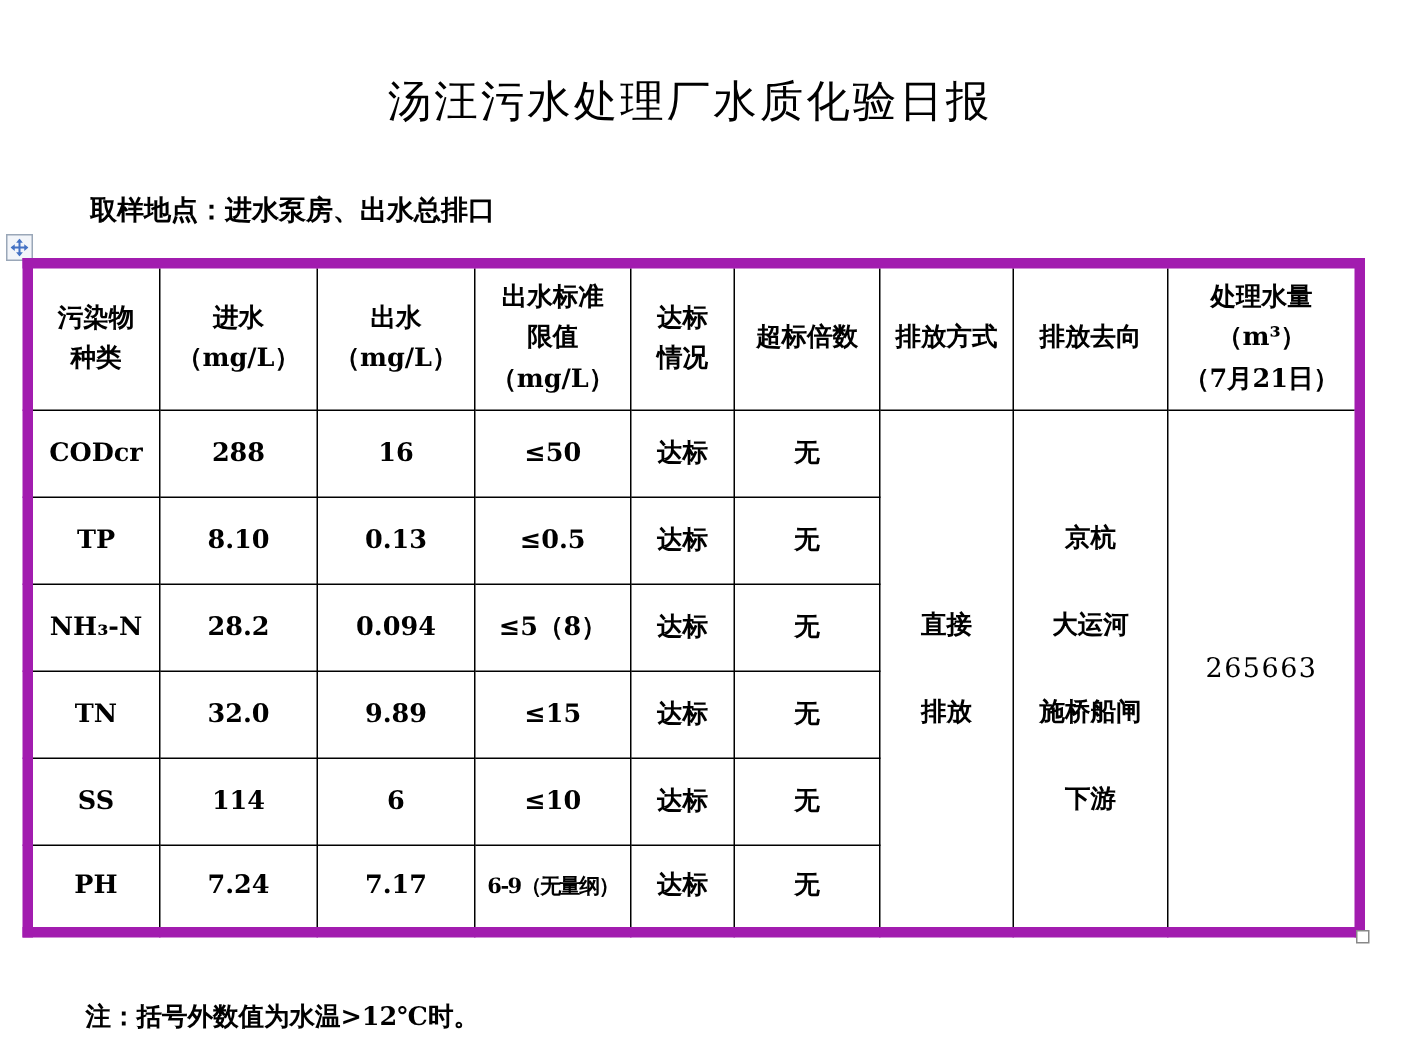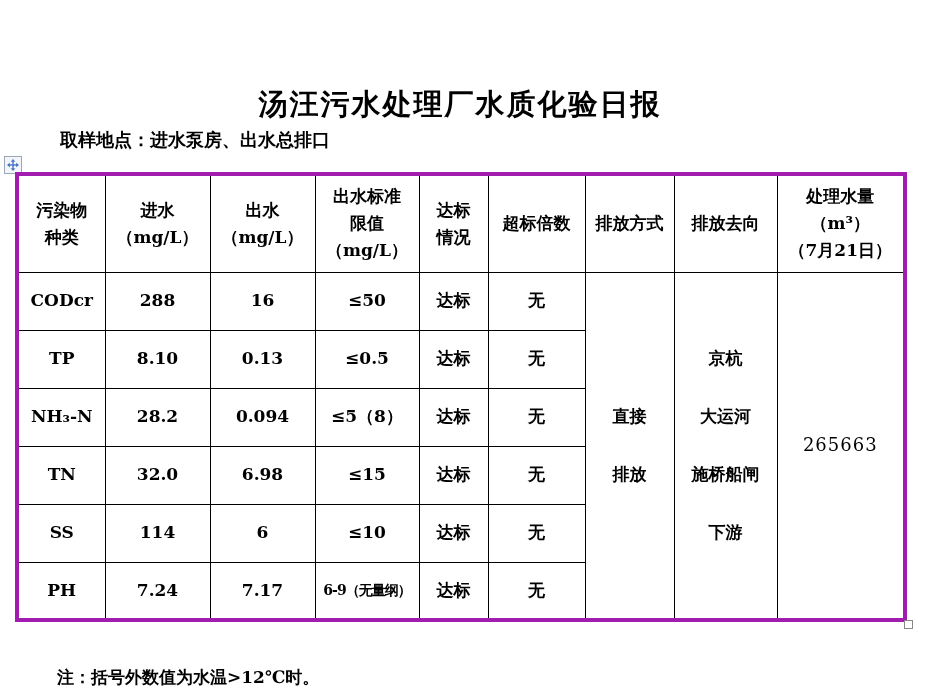--- a/index.html
+++ b/index.html
@@ -13,24 +13,23 @@
     font-family: "DejaVu Serif", "Liberation Serif", serif;
     overflow: hidden;
   }
   .doc-title {
     position: absolute;
     top: 48px;
     left: 0;
     width: 920px;
     text-align: center;
     font-size: 29px;
-    font-weight: bold;
+    font-weight: normal;
     letter-spacing: 2px;
     white-space: nowrap;
-    margin-top: 37px;
   }
   .sampling-line {
     position: absolute;
     top: 128px;
     left: 60px;
     font-size: 18px;
     font-weight: bold;
     white-space: nowrap;
   }
   .date-line {
@@ -54,21 +53,21 @@
     justify-content: center;
     cursor: move;
   }
   .report-table {
     position: absolute;
     left: 15px;
     top: 172px;
     width: 888px;
     border-collapse: collapse;
     table-layout: fixed;
-    border: 4px solid #a21caf;
+    border: 7px solid #a21caf;
   }
   .report-table th, .report-table td {
     border: 1px solid #000;
     text-align: center;
     vertical-align: middle;
     font-weight: bold;
     font-size: 17px;
     white-space: pre-line;
     line-height: 1.6;
     overflow: hidden;
@@ -190,21 +189,21 @@
         <td>NH₃-N</td>
         <td>28.2</td>
         <td>0.094</td>
         <td>≤5（8）</td>
         <td>达标</td>
         <td>无</td>
       </tr>
       <tr>
         <td>TN</td>
         <td>32.0</td>
-        <td>6.98</td>
+        <td>9.89</td>
         <td>≤15</td>
         <td>达标</td>
         <td>无</td>
       </tr>
       <tr>
         <td>SS</td>
         <td>114</td>
         <td>6</td>
         <td>≤10</td>
         <td>达标</td>

